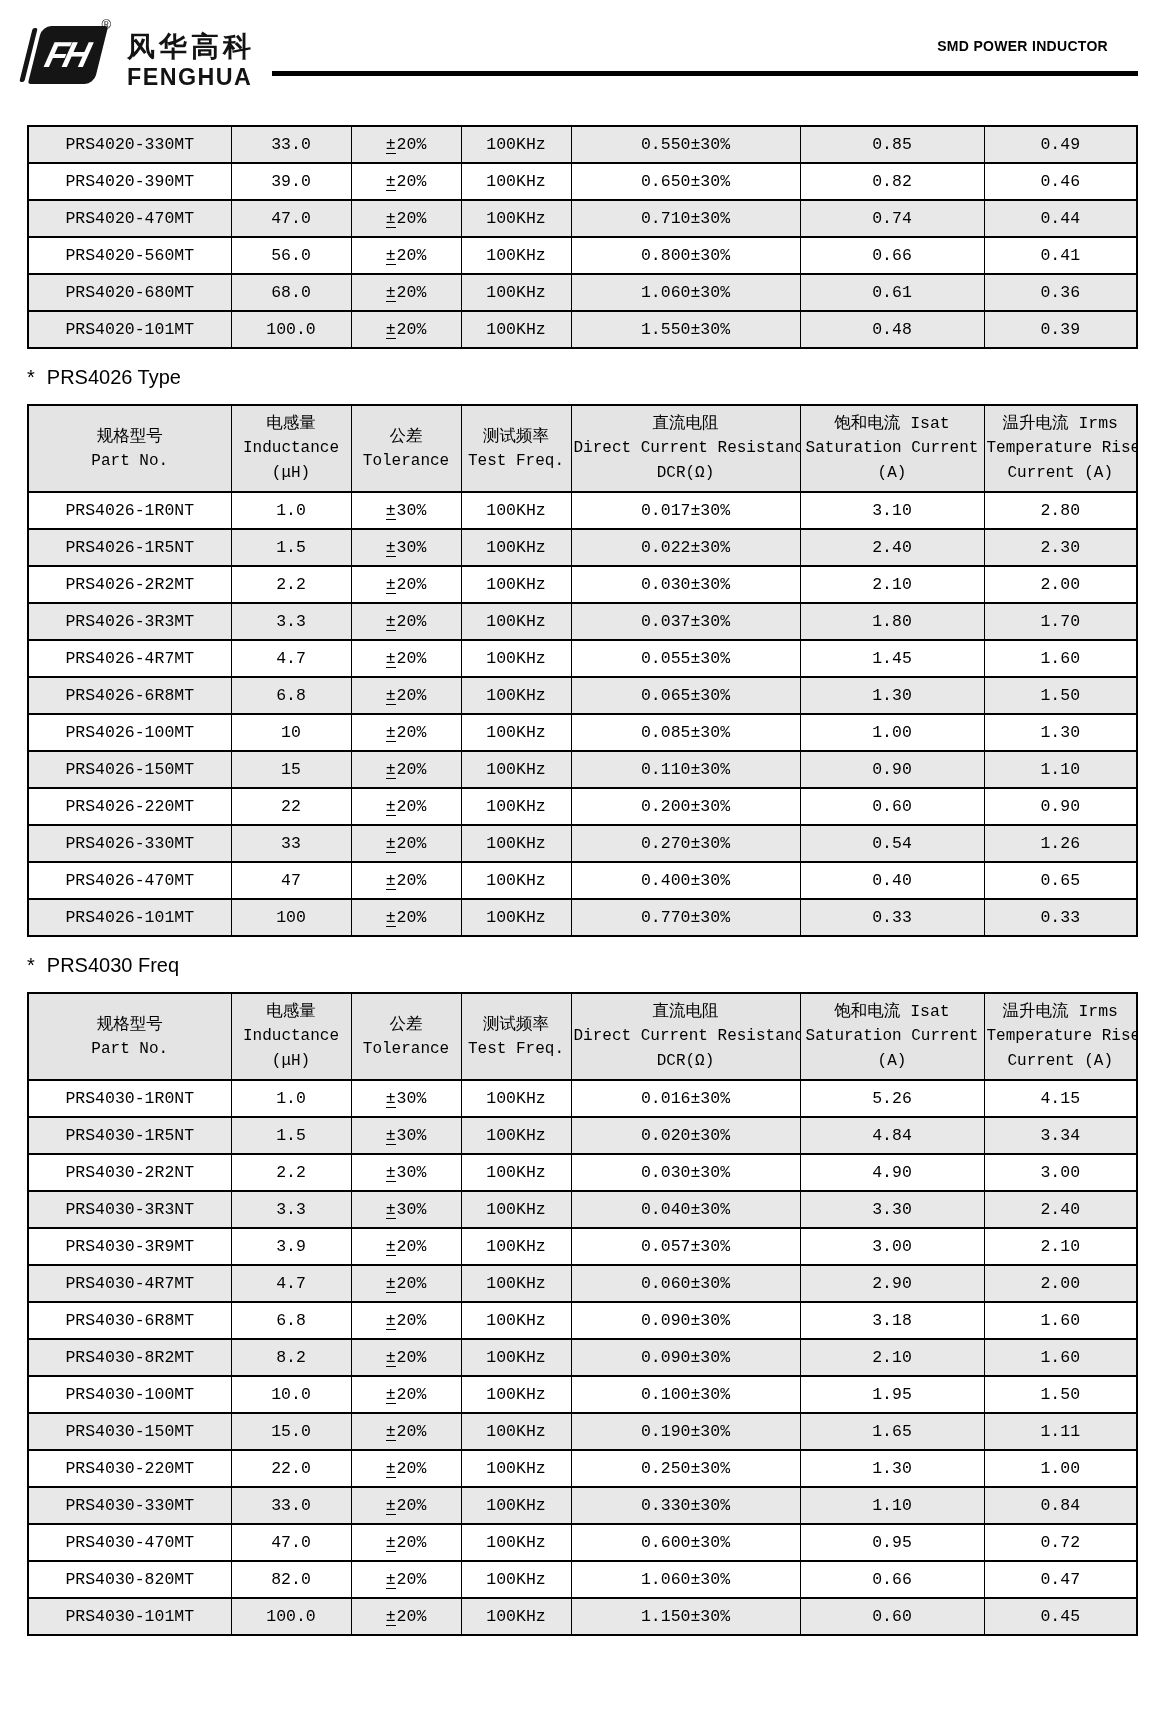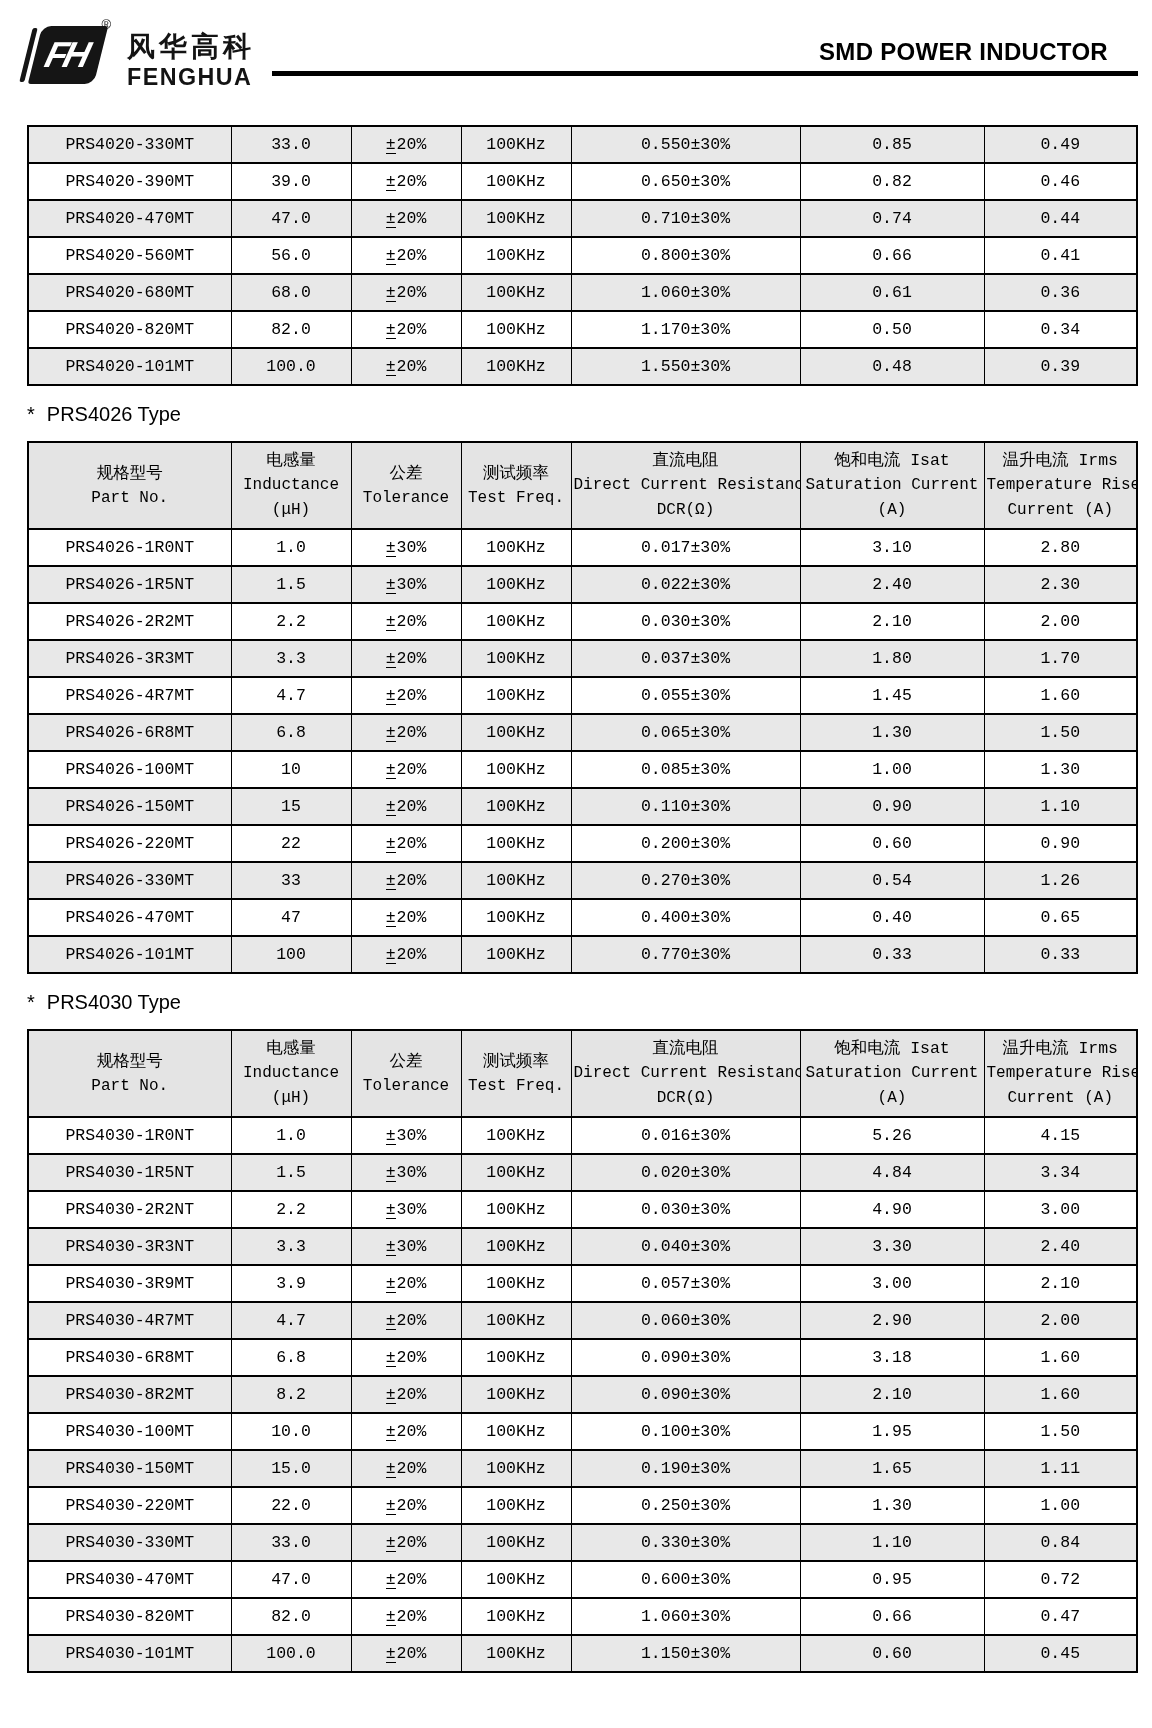--- a/index.html
+++ b/index.html
@@ -25,21 +25,21 @@
     width: 5px; height: 54px; background: #151515; border-radius: 2px;
   }
   .logo-fh {
     color: #ffffff; font-weight: bold; font-style: italic;
     font-size: 36px; line-height: 1; letter-spacing: -4px; padding-right: 4px;
   }
   .reg-mark { position: absolute; right: -6px; top: -5px; font-size: 13px; color: #111; }
   .brand-text { position: absolute; left: 127px; top: 32px; }
   .brand-zh { font-size: 28px; font-weight: bold; letter-spacing: 4px; line-height: 30px; color: #131313; }
   .brand-en { font-size: 24px; font-weight: bold; letter-spacing: 1.5px; line-height: 24px; margin-top: 3px; color: #131313; transform: scaleX(0.97); transform-origin: left; }
-  .page-title { position: absolute; top: 38px; right: 44px; font-size: 24px; font-weight: bold; letter-spacing: 0.3px; }
+  .page-title { position: absolute; top: 38px; right: 44px; font-size: 14px; font-weight: bold; letter-spacing: 0.3px; }
   .header-rule { position: absolute; top: 71px; left: 272px; right: 14px; height: 5px; background: #000; }
 
   
   #tables-root { padding-left: 27px; }
   .section-heading { margin: 16px 0 15px 0; font-size: 20px; line-height: 24px; color: #000; }
   .section-heading .bullet { display: inline-block; margin-right: 12px; font-size: 20px; }
 
   table.spec-table {
     border-collapse: collapse; table-layout: fixed;
     width: 1109px; border: 2px solid #000; font-family: Liberation Mono, monospace;
@@ -138,29 +138,20 @@
           </tr>
           <tr class="stripe-gray">
             <td>PRS4020-680MT</td>
             <td>68.0</td>
             <td><span class="pm">±</span>20%</td>
             <td>100KHz</td>
             <td>1.060±30%</td>
             <td>0.61</td>
             <td>0.36</td>
           </tr>
-          <tr class="stripe-white">
-            <td>PRS4020-820MT</td>
-            <td>82.0</td>
-            <td><span class="pm">±</span>20%</td>
-            <td>100KHz</td>
-            <td>1.170±30%</td>
-            <td>0.50</td>
-            <td>0.34</td>
-          </tr>
           <tr class="stripe-gray">
             <td>PRS4020-101MT</td>
             <td>100.0</td>
             <td><span class="pm">±</span>20%</td>
             <td>100KHz</td>
             <td>1.550±30%</td>
             <td>0.48</td>
             <td>0.39</td>
           </tr>
         </tbody>
@@ -316,21 +307,21 @@
             <td>PRS4026-101MT</td>
             <td>100</td>
             <td><span class="pm">±</span>20%</td>
             <td>100KHz</td>
             <td>0.770±30%</td>
             <td>0.33</td>
             <td>0.33</td>
           </tr>
         </tbody>
       </table>
-      <div class="section-heading"><span class="bullet">*</span><span>PRS4030 Type</span></div>
+      <div class="section-heading"><span class="bullet">*</span><span>PRS4030 Freq</span></div>
       <table class="spec-table">
         <colgroup>
           <col class="col-part-no">
           <col class="col-inductance">
           <col class="col-tolerance">
           <col class="col-test-freq">
           <col class="col-dcr">
           <col class="col-isat">
           <col class="col-irms">
         </colgroup>

